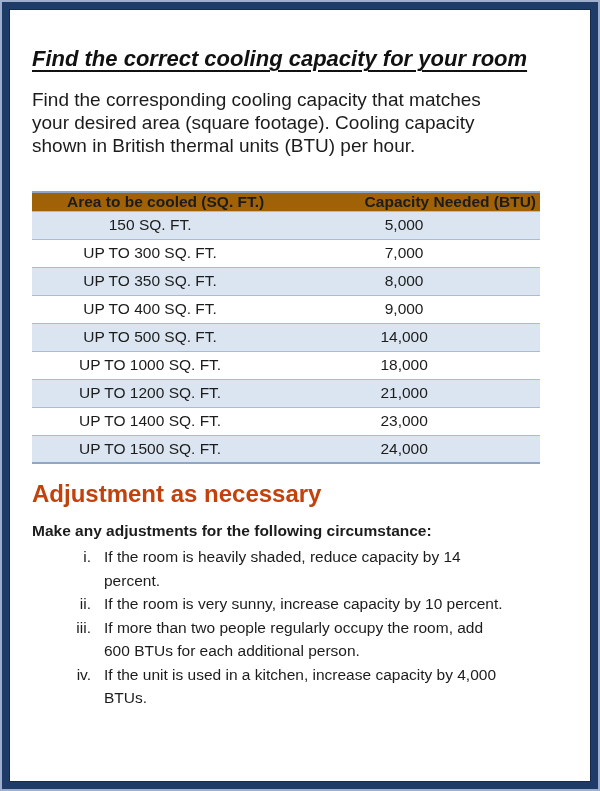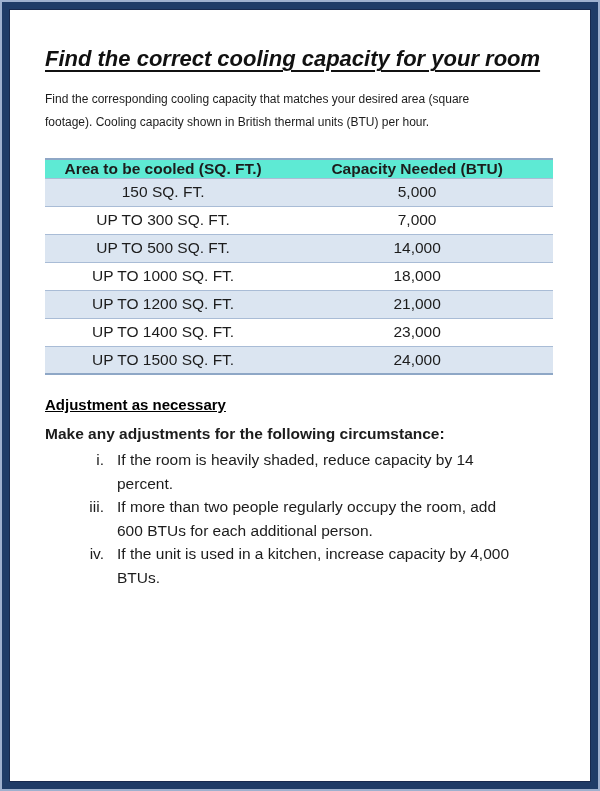--- a/index.html
+++ b/index.html
@@ -19,79 +19,78 @@
     font-family: "Liberation Sans", "DejaVu Sans", sans-serif;
     color: var(--text);
   }
   .page {
     width: 600px; height: 791px;
     background: var(--paper);
     box-shadow:
       inset 0 0 0 2px var(--border-light),
       inset 0 0 0 9px var(--border-dark),
       inset 0 0 0 10px var(--border-inner);
-    padding: 44px 45px 0 45px;
+    padding: 44px 45px 0 32px;
     overflow: hidden;
   }
   .doc-title {
     font-size: 22px;
     font-weight: bold;
     font-style: italic;
     line-height: 1.35;
     color: #111111;
     text-decoration: underline;
     text-decoration-thickness: 2px;
     text-underline-offset: 4px;
     white-space: nowrap;
     margin: 0 0 14px 0;
   }
   .intro {
     width: 470px;
-    font-size: 12px;
+    font-size: 19px;
     line-height: 23px;
-    margin: 0 0 24px 0;
+    margin: 0 0 34px 0;
   }
   table.capacity {
     width: 508px;
     border-collapse: collapse;
     table-layout: fixed;
     font-size: 15.5px;
   }
   table.capacity col.c1 { width: 46.5%; }
   table.capacity col.c2 { width: 53.5%; }
   table.capacity th {
     font-weight: bold;
-    text-align: center;
+    text-align: right;
     height: 14px;
     border-top: 2px solid var(--table-edge);
     border-bottom: 1px solid var(--table-line);
-    background: #5eead4;
+    background: #a16207;
     padding: 0 4px;
   }
   table.capacity td {
     text-align: center;
     height: 28px;
     border-bottom: 1px solid var(--table-line);
     padding: 0 4px;
   }
   table.capacity tbody tr:nth-child(odd) { background: var(--stripe); }
   table.capacity tbody tr:last-child td { border-bottom: 2px solid var(--table-edge); text-align: center; }
   .adj-heading {
-    font-size: 15px;
+    font-size: 24px;
     font-weight: bold;
     line-height: 26px;
     margin: 17px 0 0 0;
-    color: #000000;
-    text-decoration: underline;
+    color: #c2410c;
   }
   .adj-lead {
     font-size: 15.5px;
     font-weight: bold;
     line-height: 23px;
-    margin: 4px 0 3px 0;
+    margin: 12px 0 3px 0;
   }
   .adj-list { margin-top: 1px; }
   .adj-item {
     display: flex;
     font-size: 15.5px;
     line-height: 23.5px;
   }
   .adj-marker {
     flex: 0 0 72px;
     text-align: right;
@@ -122,20 +121,28 @@
     <tbody>
       <tr>
         <td>150 SQ. FT.</td>
         <td>5,000</td>
       </tr>
       <tr>
         <td>UP TO 300 SQ. FT.</td>
         <td>7,000</td>
       </tr>
       <tr>
+        <td>UP TO 350 SQ. FT.</td>
+        <td>8,000</td>
+      </tr>
+      <tr>
+        <td>UP TO 400 SQ. FT.</td>
+        <td>9,000</td>
+      </tr>
+      <tr>
         <td>UP TO 500 SQ. FT.</td>
         <td>14,000</td>
       </tr>
       <tr>
         <td>UP TO 1000 SQ. FT.</td>
         <td>18,000</td>
       </tr>
       <tr>
         <td>UP TO 1200 SQ. FT.</td>
         <td>21,000</td>
@@ -154,20 +161,24 @@
   <h2 class="adj-heading">Adjustment as necessary</h2>
 
   <p class="adj-lead">Make any adjustments for the following circumstance:</p>
 
   <div class="adj-list">
     <div class="adj-item">
       <span class="adj-marker">i.</span>
       <span class="adj-text">If the room is heavily shaded, reduce capacity by 14 percent.</span>
     </div>
     <div class="adj-item">
+      <span class="adj-marker">ii.</span>
+      <span class="adj-text">If the room is very sunny, increase capacity by 10 percent.</span>
+    </div>
+    <div class="adj-item">
       <span class="adj-marker">iii.</span>
       <span class="adj-text">If more than two people regularly occupy the room, add 600 BTUs for each additional person.</span>
     </div>
     <div class="adj-item">
       <span class="adj-marker">iv.</span>
       <span class="adj-text">If the unit is used in a kitchen, increase capacity by 4,000 BTUs.</span>
     </div>
   </div>
 
 </div>

